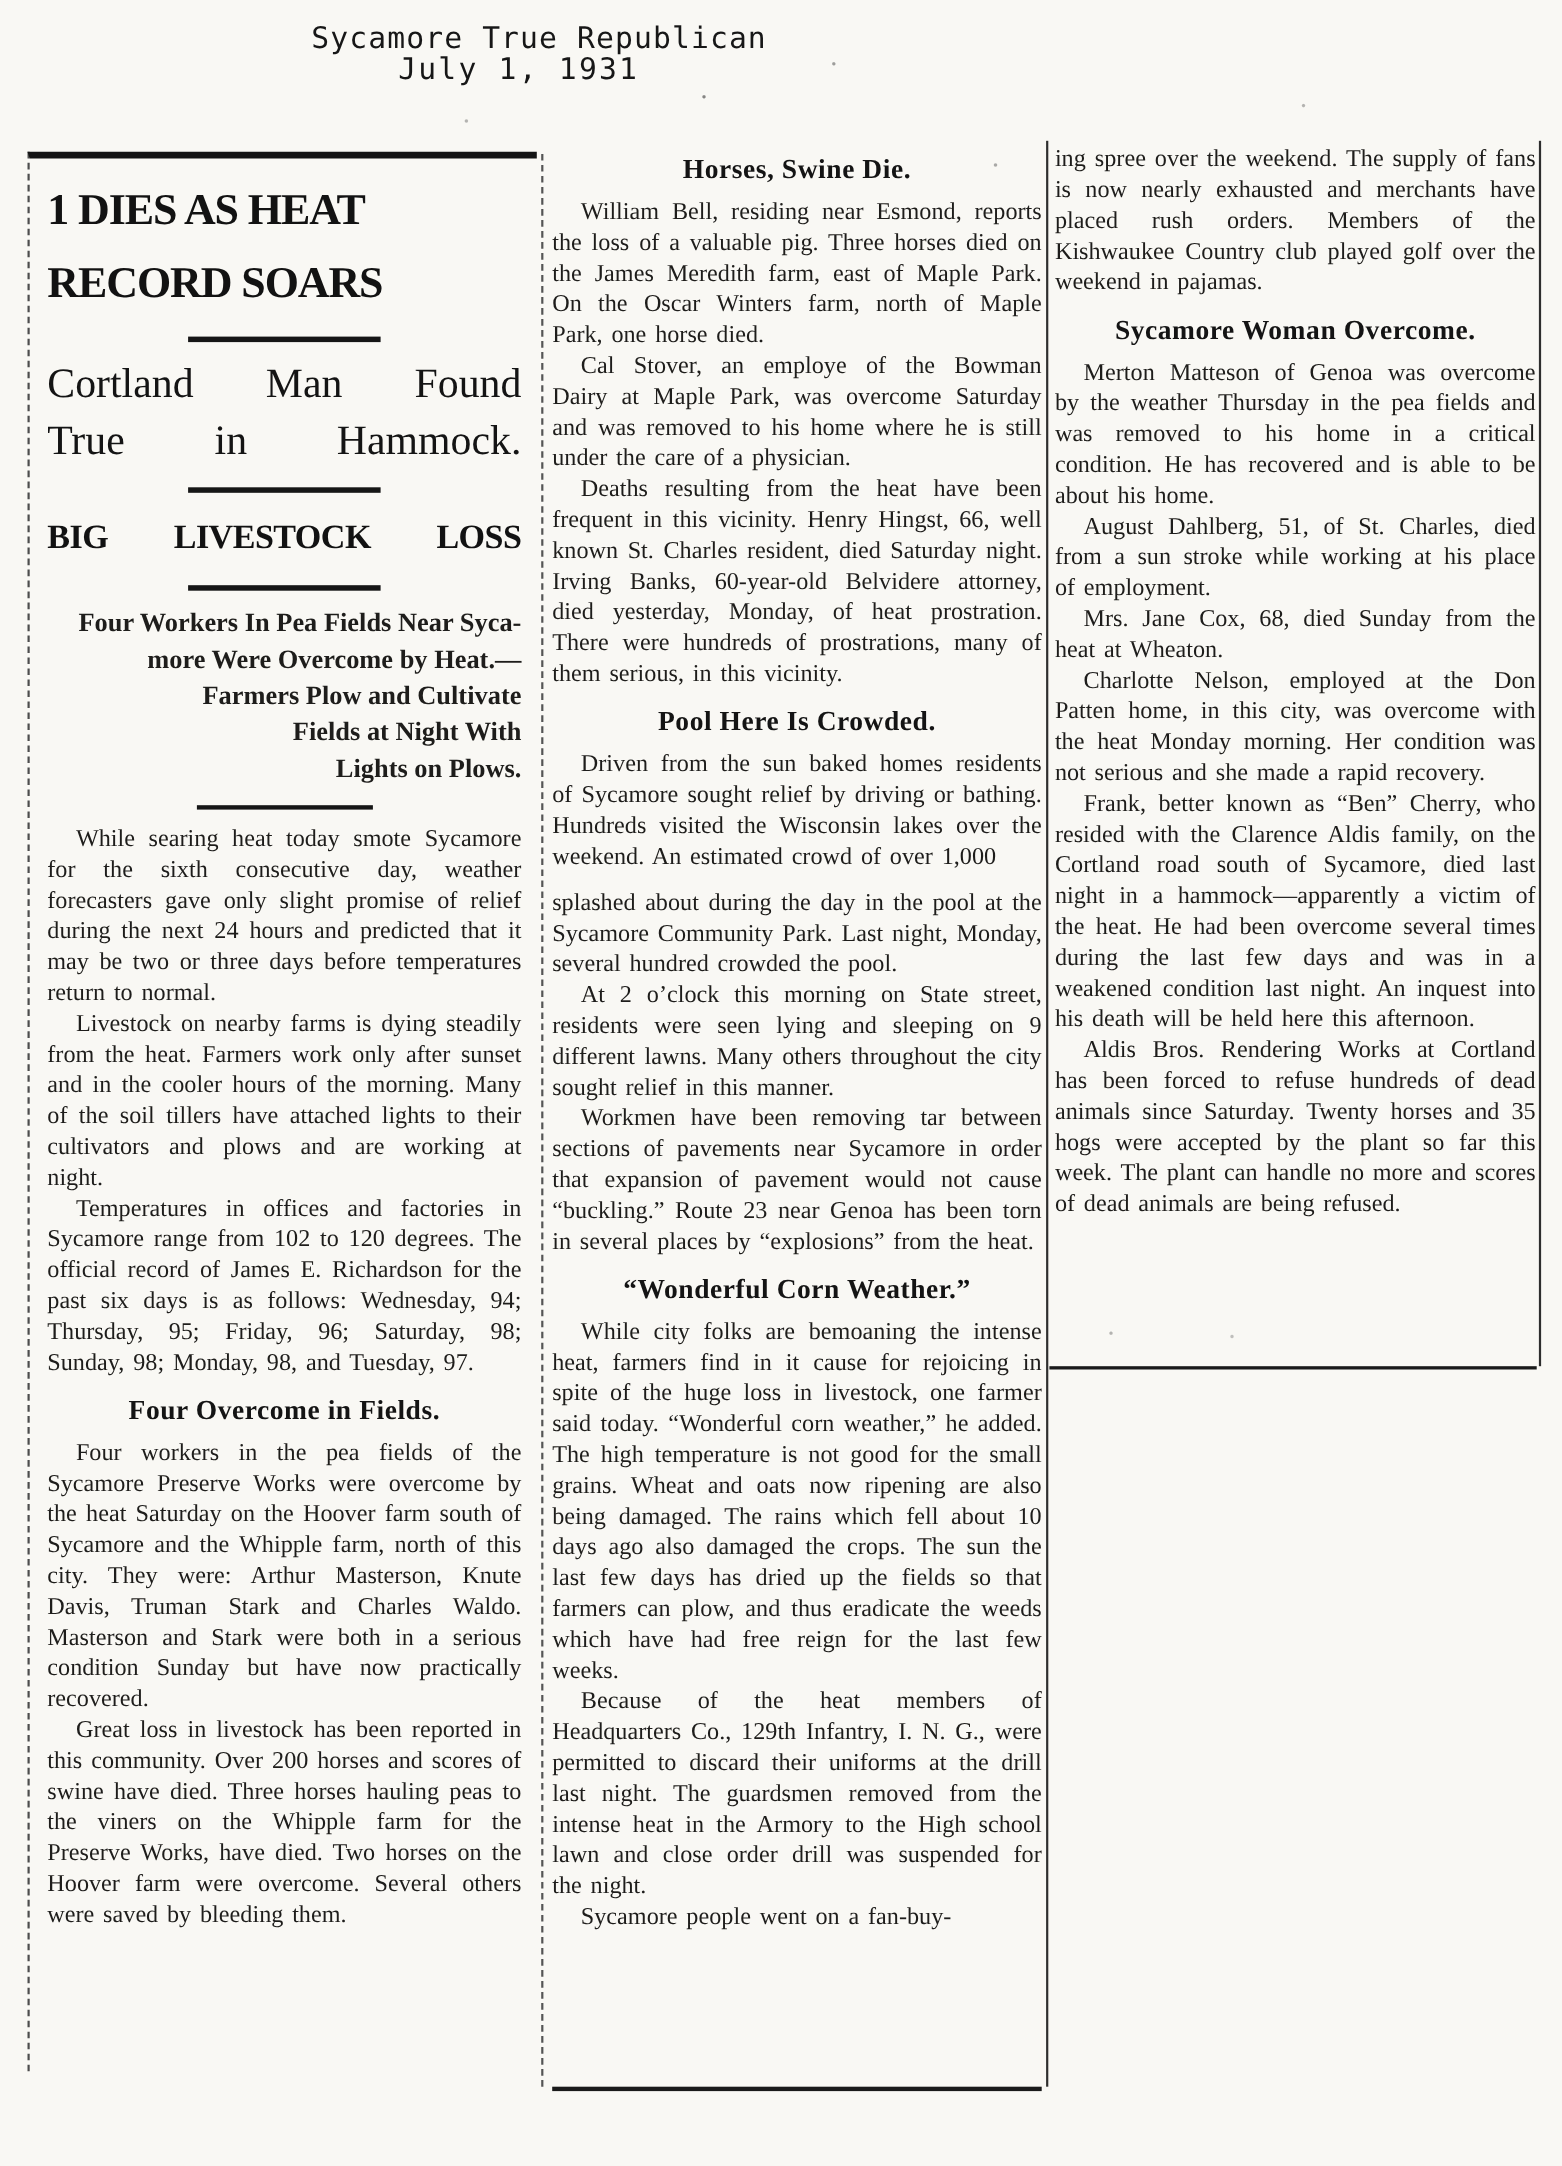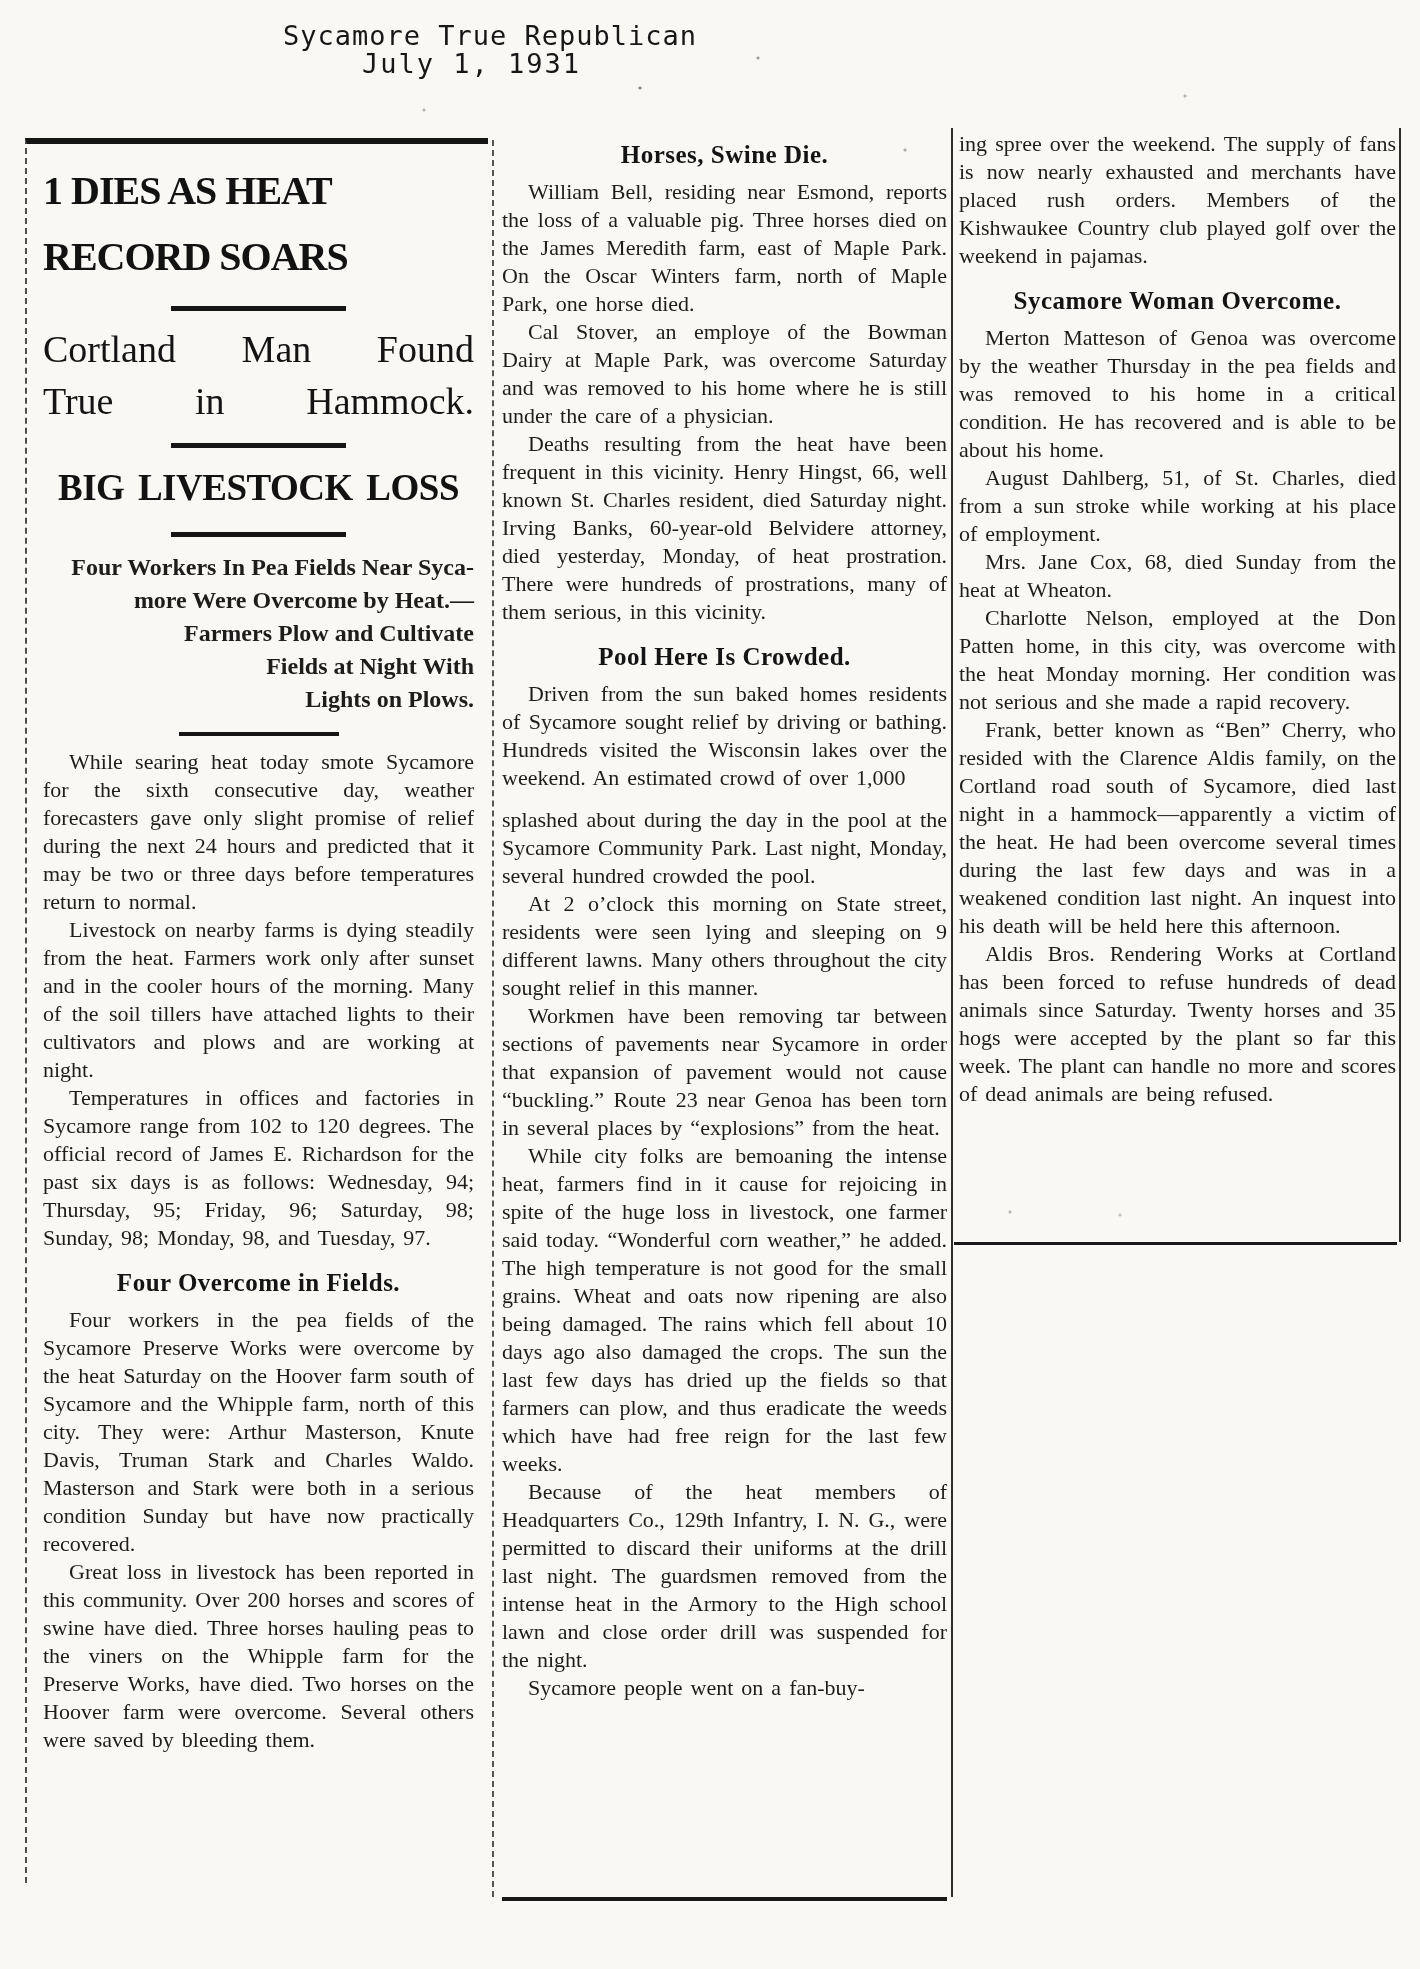--- a/index.html
+++ b/index.html
@@ -62,22 +62,22 @@
   .divider { width: 175px; height: 5px; background: #161616; margin: 16px auto 12px; }
   .divider-sm { width: 160px; height: 4px; }
 
   .deck { margin: 10px 0 0; font-weight: 400; }
   .deck-line {
     display: block; font-size: 38px; line-height: 52px; color: #141414;
     text-align: justify; text-align-last: justify;
   }
 
   .banner {
-    margin: 6px 15px 0; font-weight: 700; color: #121212;
-    font-size: 37px; line-height: 56px; letter-spacing: -0.5px;
+    margin: 6px 0 0; font-weight: 700; color: #121212;
+    font-size: 31px; line-height: 56px; letter-spacing: -0.5px;
     text-align: justify; text-align-last: justify;
   }
 
   .standfirst { margin: 14px 0 0; }
   .sf-line { display: block; font-weight: 700; font-size: 24px; line-height: 33px; text-align: right; }
 
   
   .body-p {
     margin: 0; font-size: 22px; line-height: 28px;
     text-align: justify; text-indent: 26px; word-spacing: 2.5px;
@@ -141,20 +141,21 @@
     <p class="body-p">William Bell, residing near Esmond, reports the loss of a valuable pig. Three horses died on the James Meredith farm, east of Maple Park. On the Oscar Winters farm, north of Maple Park, one horse died.</p>
     <p class="body-p">Cal Stover, an employe of the Bowman Dairy at Maple Park, was overcome Saturday and was removed to his home where he is still under the care of a physician.</p>
     <p class="body-p">Deaths resulting from the heat have been frequent in this vicinity. Henry Hingst, 66, well known St. Charles resident, died Saturday night. Irving Banks, 60-year-old Belvidere attorney, died yesterday, Monday, of heat prostration. There were hundreds of prostrations, many of them serious, in this vicinity.</p>
 
     <h3 class="col-heading">Pool Here Is Crowded.</h3>
     <p class="body-p">Driven from the sun baked homes residents of Sycamore sought relief by driving or bathing. Hundreds visited the Wisconsin lakes over the weekend. An estimated crowd of over 1,000</p>
     <p class="body-p noindent gap-top">splashed about during the day in the pool at the Sycamore Community Park. Last night, Monday, several hundred crowded the pool.</p>
     <p class="body-p">At 2 o’clock this morning on State street, residents were seen lying and sleeping on 9 different lawns. Many others throughout the city sought relief in this manner.</p>
     <p class="body-p">Workmen have been removing tar between sections of pavements near Sycamore in order that expansion of pavement would not cause “buckling.” Route 23 near Genoa has been torn in several places by “explosions” from the heat.</p>
 
+    <h3 class="col-heading">“Wonderful Corn Weather.”</h3>
     <p class="body-p">While city folks are bemoaning the intense heat, farmers find in it cause for rejoicing in spite of the huge loss in livestock, one farmer said today. “Wonderful corn weather,” he added. The high temperature is not good for the small grains. Wheat and oats now ripening are also being damaged. The rains which fell about 10 days ago also damaged the crops. The sun the last few days has dried up the fields so that farmers can plow, and thus eradicate the weeds which have had free reign for the last few weeks.</p>
     <p class="body-p">Because of the heat members of Headquarters Co., 129th Infantry, I. N. G., were permitted to discard their uniforms at the drill last night. The guardsmen removed from the intense heat in the Armory to the High school lawn and close order drill was suspended for the night.</p>
     <p class="body-p">Sycamore people went on a fan-buy-</p>
   </section>
 
   <section class="col col-right">
     <p class="body-p noindent">ing spree over the weekend. The supply of fans is now nearly exhausted and merchants have placed rush orders. Members of the Kishwaukee Country club played golf over the weekend in pajamas.</p>
 
     <h3 class="col-heading">Sycamore Woman Overcome.</h3>
     <p class="body-p">Merton Matteson of Genoa was overcome by the weather Thursday in the pea fields and was removed to his home in a critical condition. He has recovered and is able to be about his home.</p>

